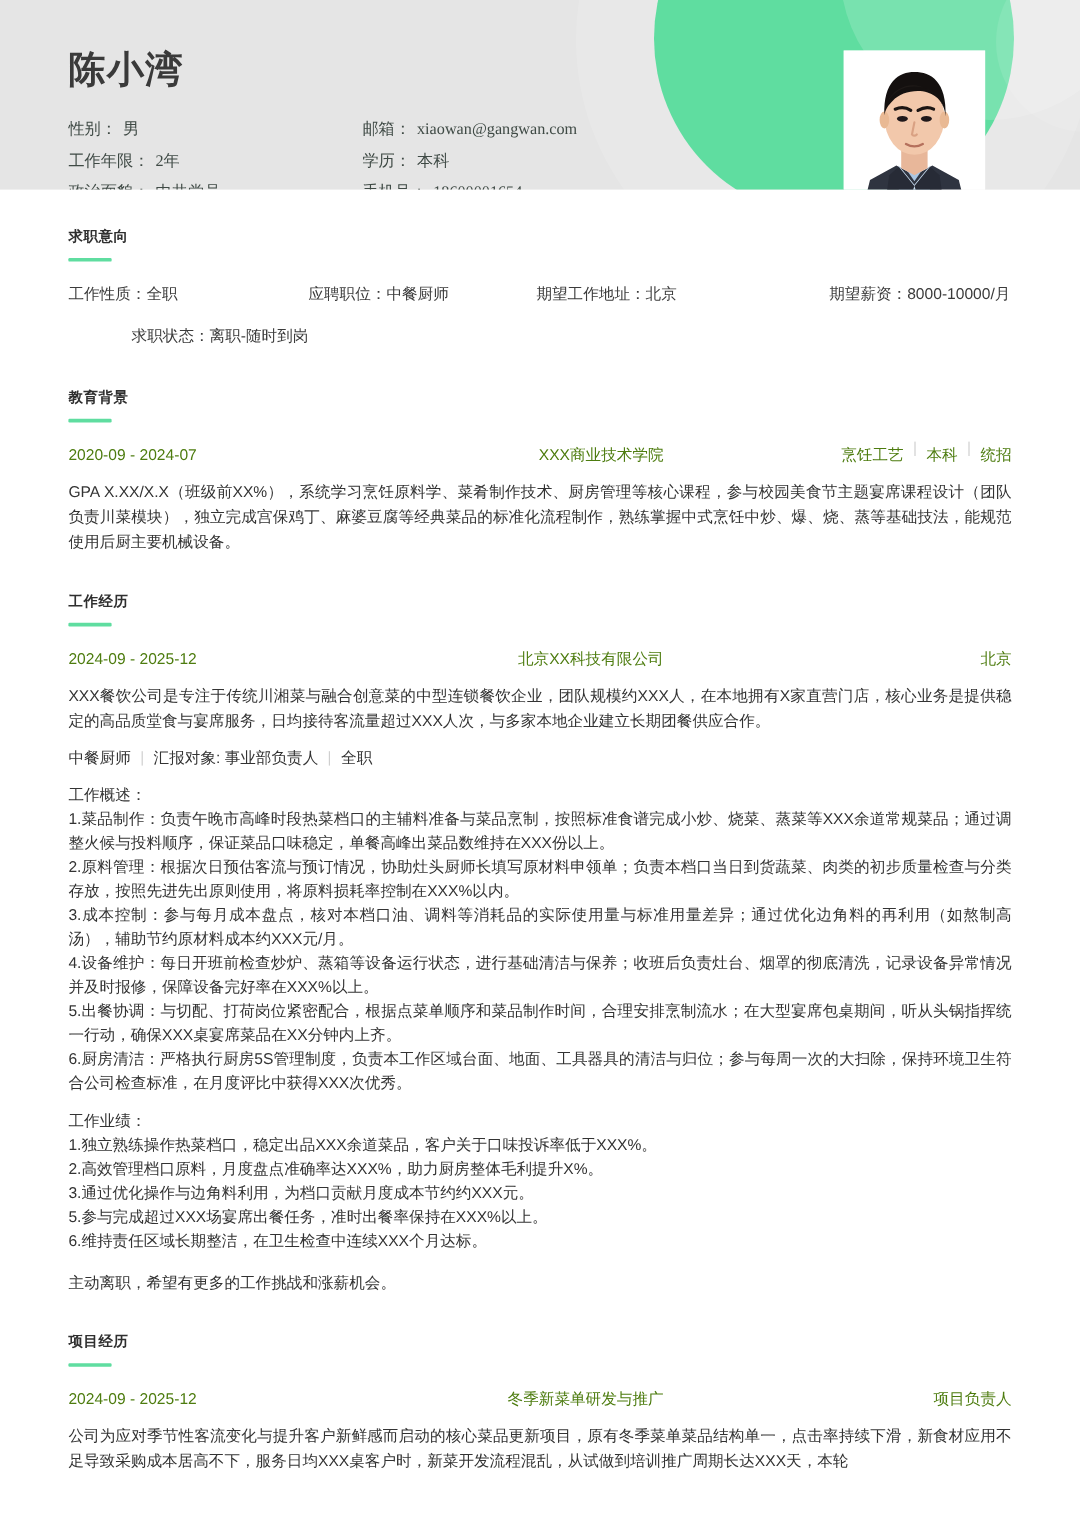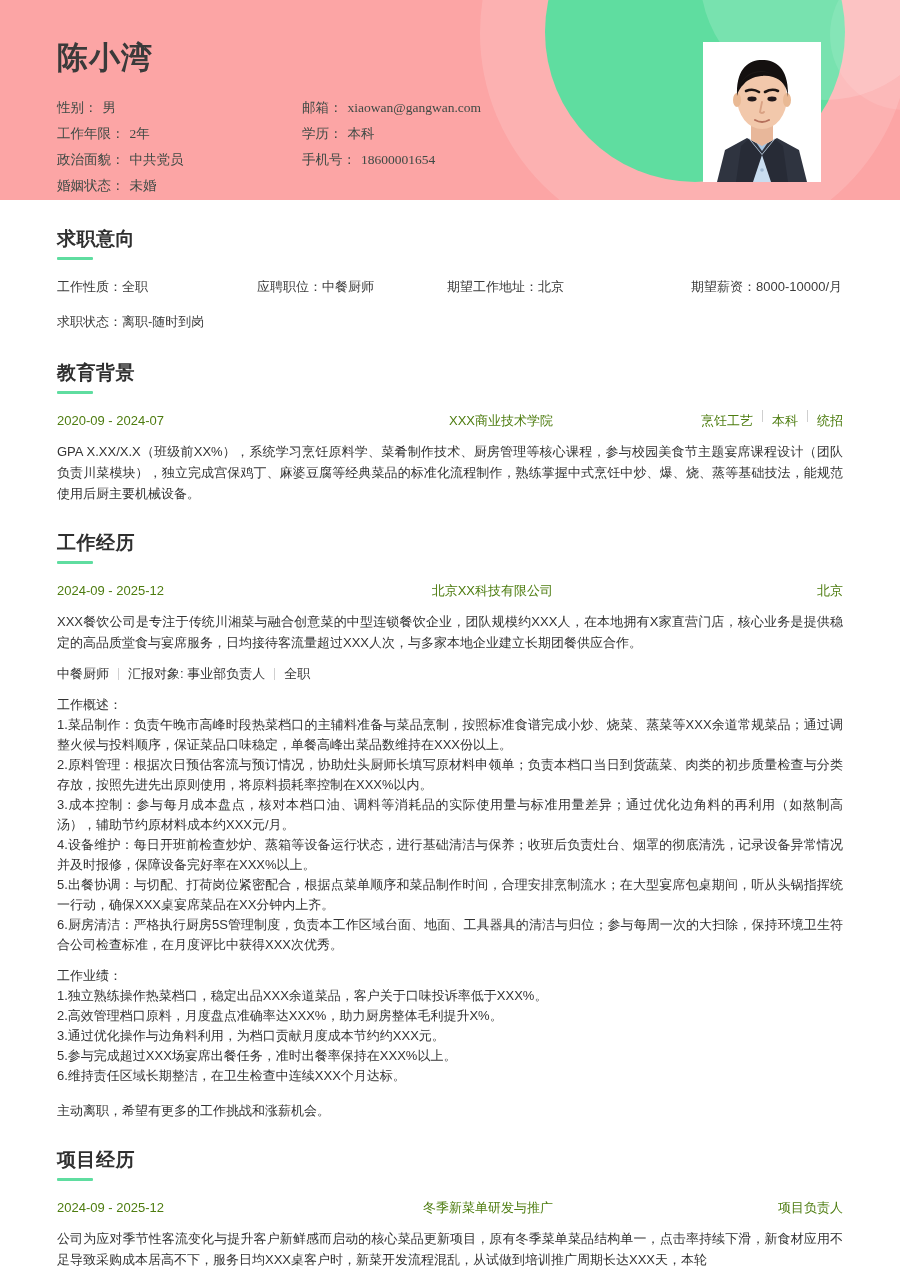--- a/index.html
+++ b/index.html
@@ -8,22 +8,22 @@
     height: 1275px;
     background: #ffffff;
     font-family: "Liberation Sans", "DejaVu Sans", sans-serif;
     overflow: hidden;
   }
 
   
   .header {
     position: relative;
     width: 900px;
-    height: 200px;
-    background: #fca5a5;
+    height: 158px;
+    background: #e5e5e5;
     overflow: hidden;
   }
   .deco {
     position: absolute;
     border-radius: 50%;
     pointer-events: none;
   }
   .deco-1 {
     width: 430px; height: 430px;
     left: 480px; top: -182px;
@@ -82,21 +82,21 @@
     background: #ffffff;
     overflow: hidden;
   }
   .photo svg { display: block; width: 118px; height: 140px; }
 
   
   .body-wrap { padding: 0 57px; }
 
   .section { padding-top: 28px; }
   .sec-title {
-    font-size: 19px;
+    font-size: 12px;
     font-weight: bold;
     color: #2f2f2f;
     line-height: 22px;
     letter-spacing: 0.5px;
   }
   .sec-rule {
     width: 36px;
     height: 3px;
     background: #5fdda0;
     margin-top: 7px;
@@ -104,21 +104,21 @@
   }
   .meta-row {
     display: flex;
     font-size: 13px;
     color: #3b3b3b;
     line-height: 24px;
     margin-top: 15px;
     white-space: nowrap;
   }
   .meta-row .cell { }
-  .intent-row2 { margin-top: 11px; }
+  .intent-row2 { margin-top: 11px; text-align: right; }
 
   .c1 { width: 200px; }
   .c2 { width: 190px; }
   .c3 { width: 215px; }
   .c4 { width: 180px; text-align: right; }
 
   
   .entry-head {
     display: flex;
     align-items: baseline;

